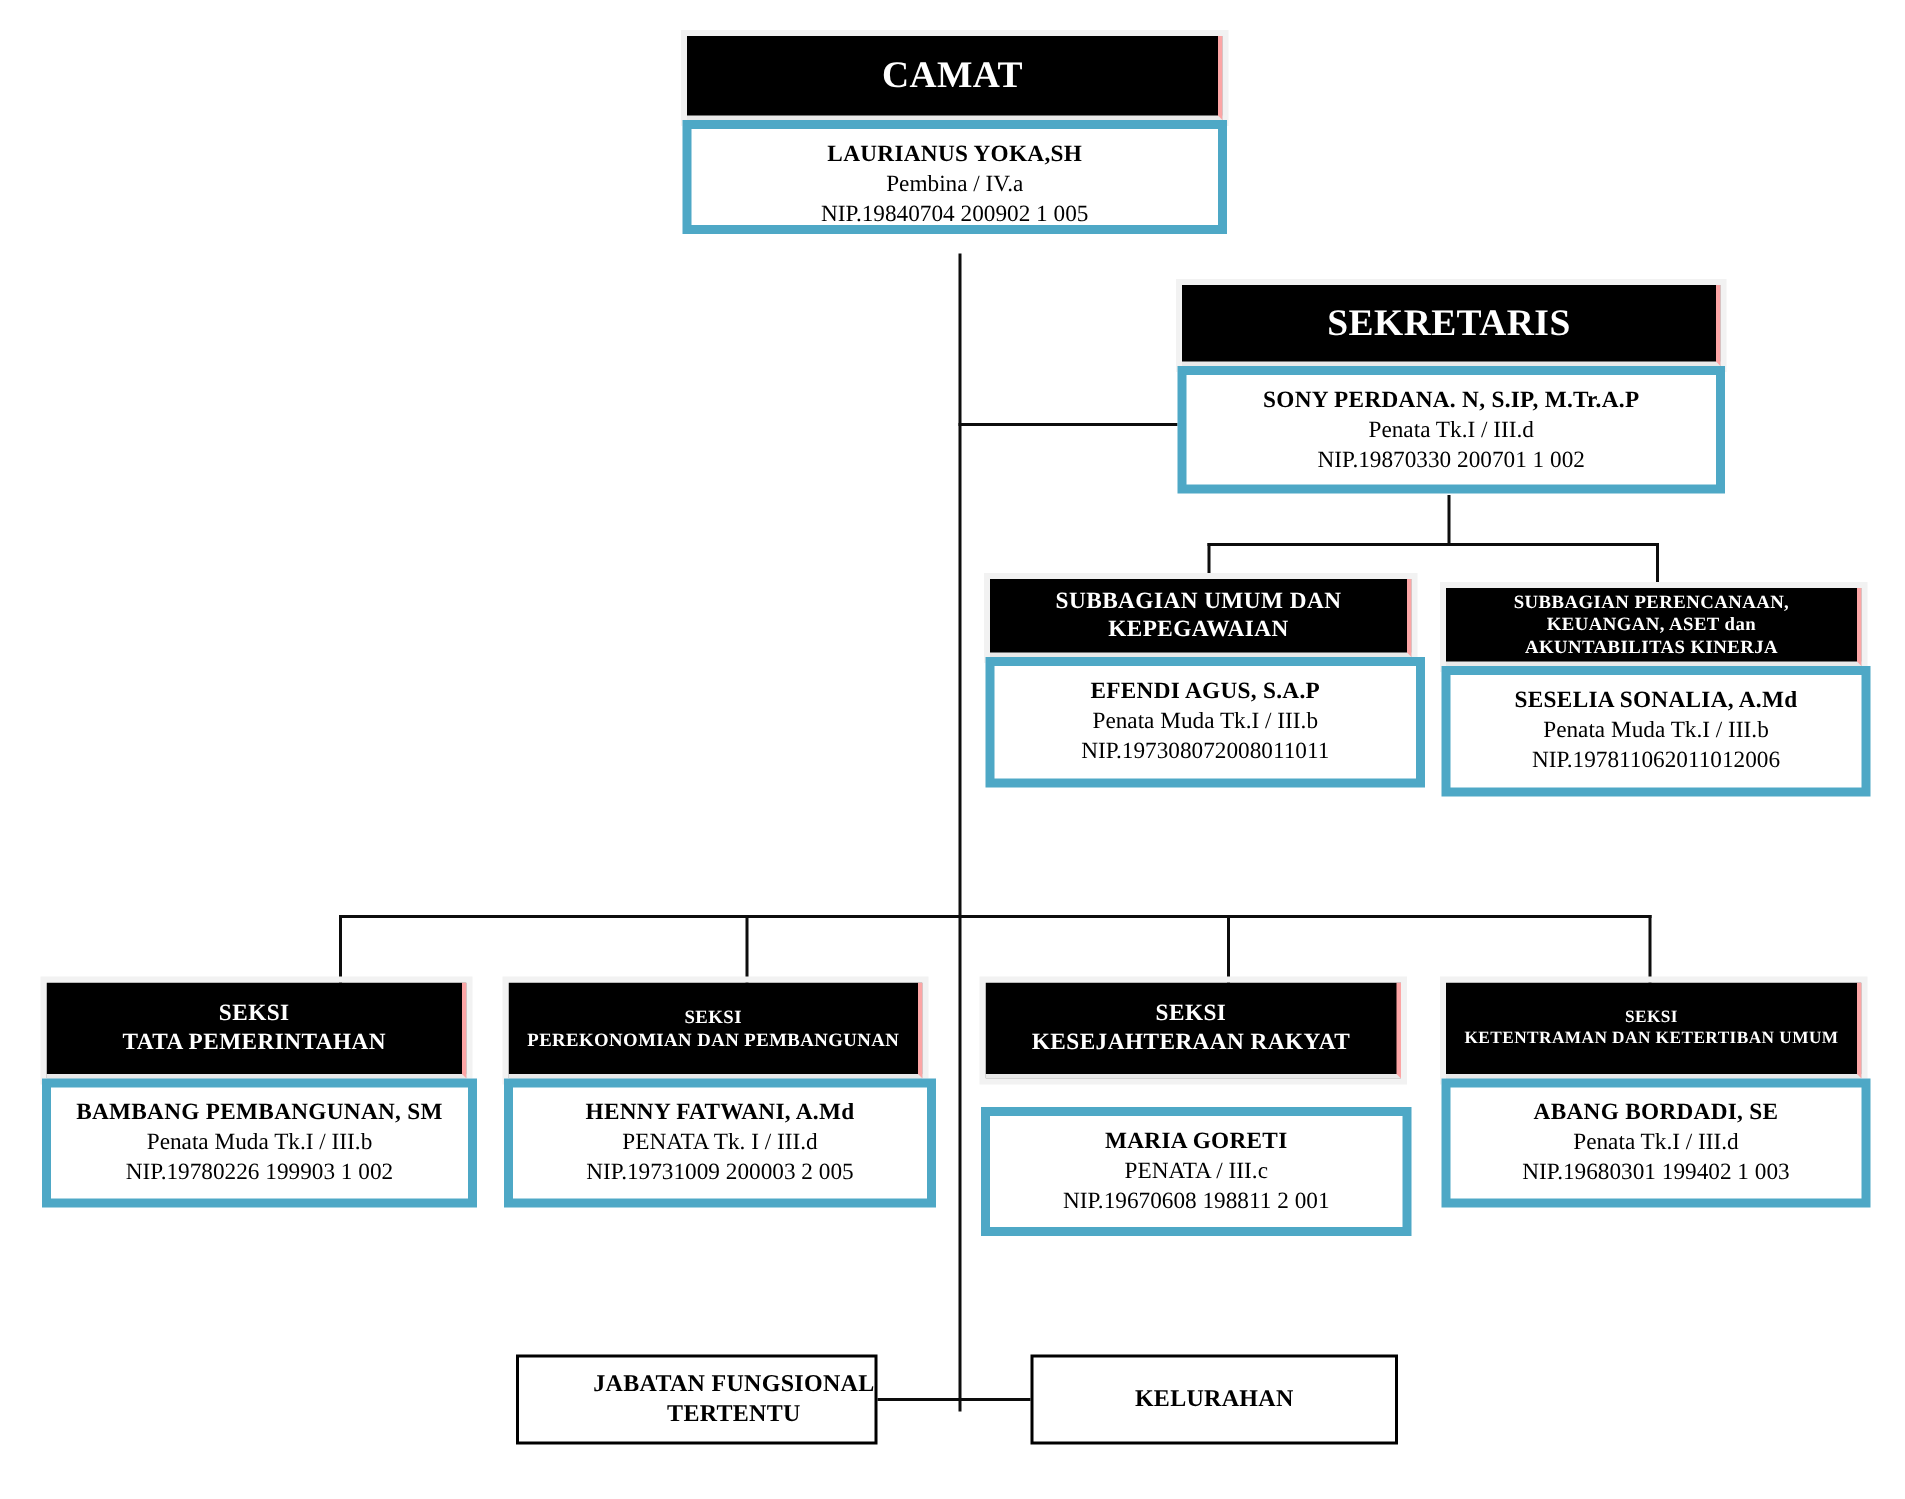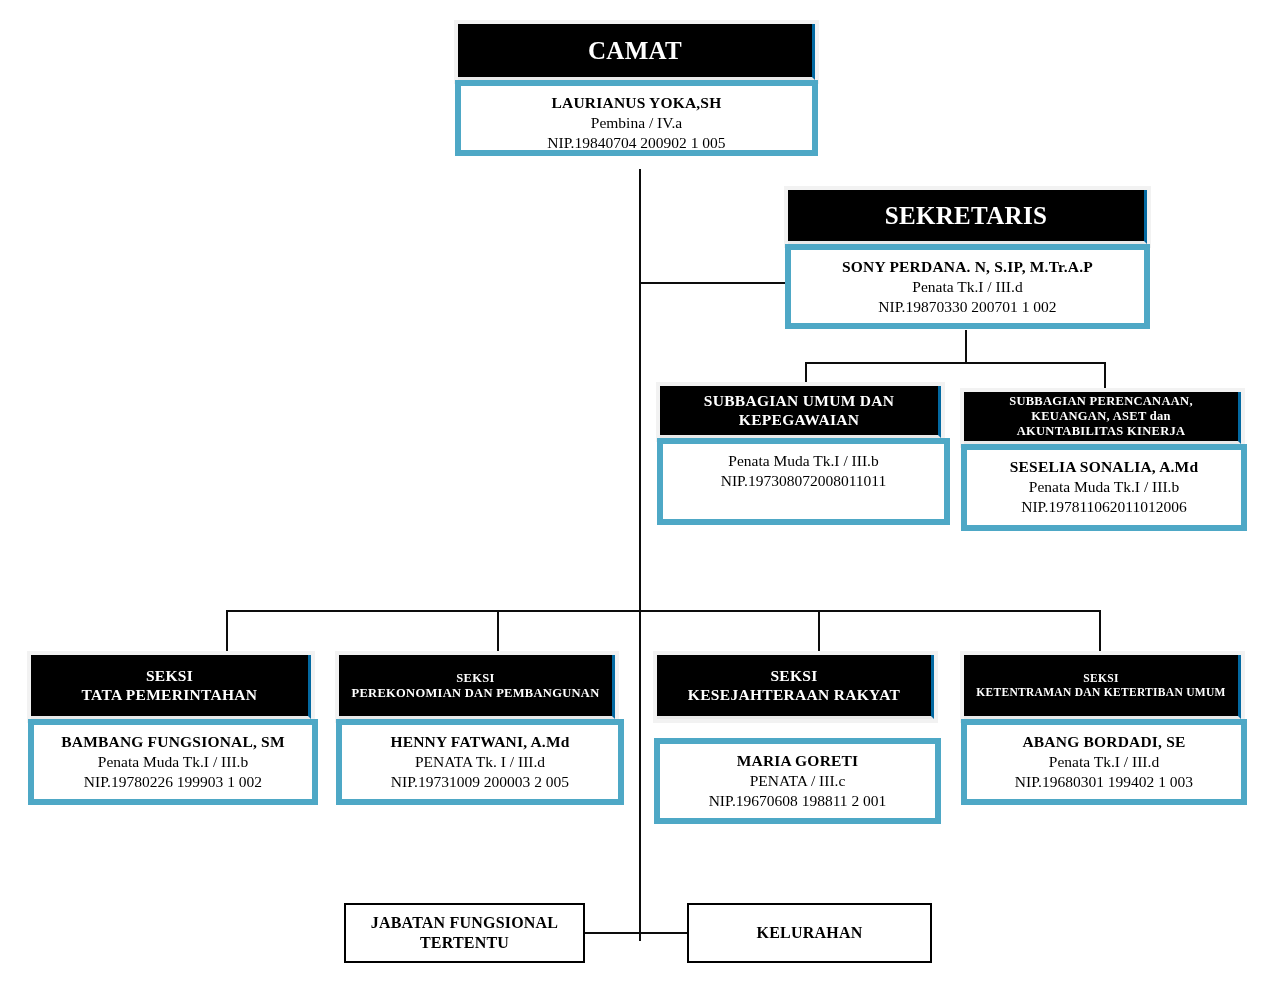--- a/index.html
+++ b/index.html
@@ -38,21 +38,21 @@
     color: #ffffff;
     box-sizing: border-box;
     display: flex;
     align-items: center;
     justify-content: center;
     text-align: center;
     font-weight: bold;
     letter-spacing: .3px;
     line-height: 1.18;
     padding: 3px 6px;
-    border-right: 3px solid #0369a1;
+    border-right: 3px solid #fca5a5;
     border-bottom: 3px solid #e9e9e9;
     outline: 4px solid #f2f2f2;
     outline-offset: 0px;
   }
   .node-header .htxt { display: block; width: 100%; }
 
   .node-body {
     position: relative;
     box-sizing: border-box;
     background: #ffffff;
@@ -118,21 +118,21 @@
     border: 2px solid #000000;
     display: flex;
     align-items: center;
     justify-content: center;
     text-align: center;
     font-weight: bold;
     font-size: 16px;
     line-height: 1.25;
     letter-spacing: .2px;
   }
-  #box-jabatan   { left: 344px; top: 903px; width: 241px; height: 60px; }
+  #box-jabatan   { left: 344px; top: 903px; width: 241px; height: 60px; justify-content: flex-end; }
   #box-kelurahan { left: 687px; top: 903px; width: 245px; height: 60px; }
 </style>
 </head>
 <body>
 
 <div id="chart-root">
 
   <div class="line v" style="left:639px; top:169px; height:772px;"></div>
 
   <div class="line h" style="left:639px; top:282px; width:150px;"></div>
@@ -175,20 +175,21 @@
   </div>
 
   <div class="node" id="node-subbag-umum">
     <div class="node-header">
       <span class="htxt">
         <span>SUBBAGIAN UMUM DAN</span><br>
         <span>KEPEGAWAIAN</span>
       </span>
     </div>
     <div class="node-body">
+      <div class="pname">EFENDI AGUS, S.A.P</div>
       <div class="prank">Penata Muda Tk.I / III.b</div>
       <div class="pnip">NIP.197308072008011011</div>
     </div>
   </div>
 
   <div class="node" id="node-subbag-perencanaan">
     <div class="node-header">
       <span class="htxt">
         <span>SUBBAGIAN PERENCANAAN,</span><br>
         <span>KEUANGAN, ASET dan</span><br>
@@ -203,21 +204,21 @@
   </div>
 
   <div class="node seksi" id="node-seksi-tata">
     <div class="node-header">
       <span class="htxt">
         <span>SEKSI</span><br>
         <span>TATA PEMERINTAHAN</span>
       </span>
     </div>
     <div class="node-body">
-      <div class="pname">BAMBANG FUNGSIONAL, SM</div>
+      <div class="pname">BAMBANG PEMBANGUNAN, SM</div>
       <div class="prank">Penata Muda Tk.I / III.b</div>
       <div class="pnip">NIP.19780226 199903 1 002</div>
     </div>
   </div>
 
   <div class="node seksi" id="node-seksi-perekonomian">
     <div class="node-header">
       <span class="htxt">
         <span>SEKSI</span><br>
         <span>PEREKONOMIAN DAN PEMBANGUNAN</span>

